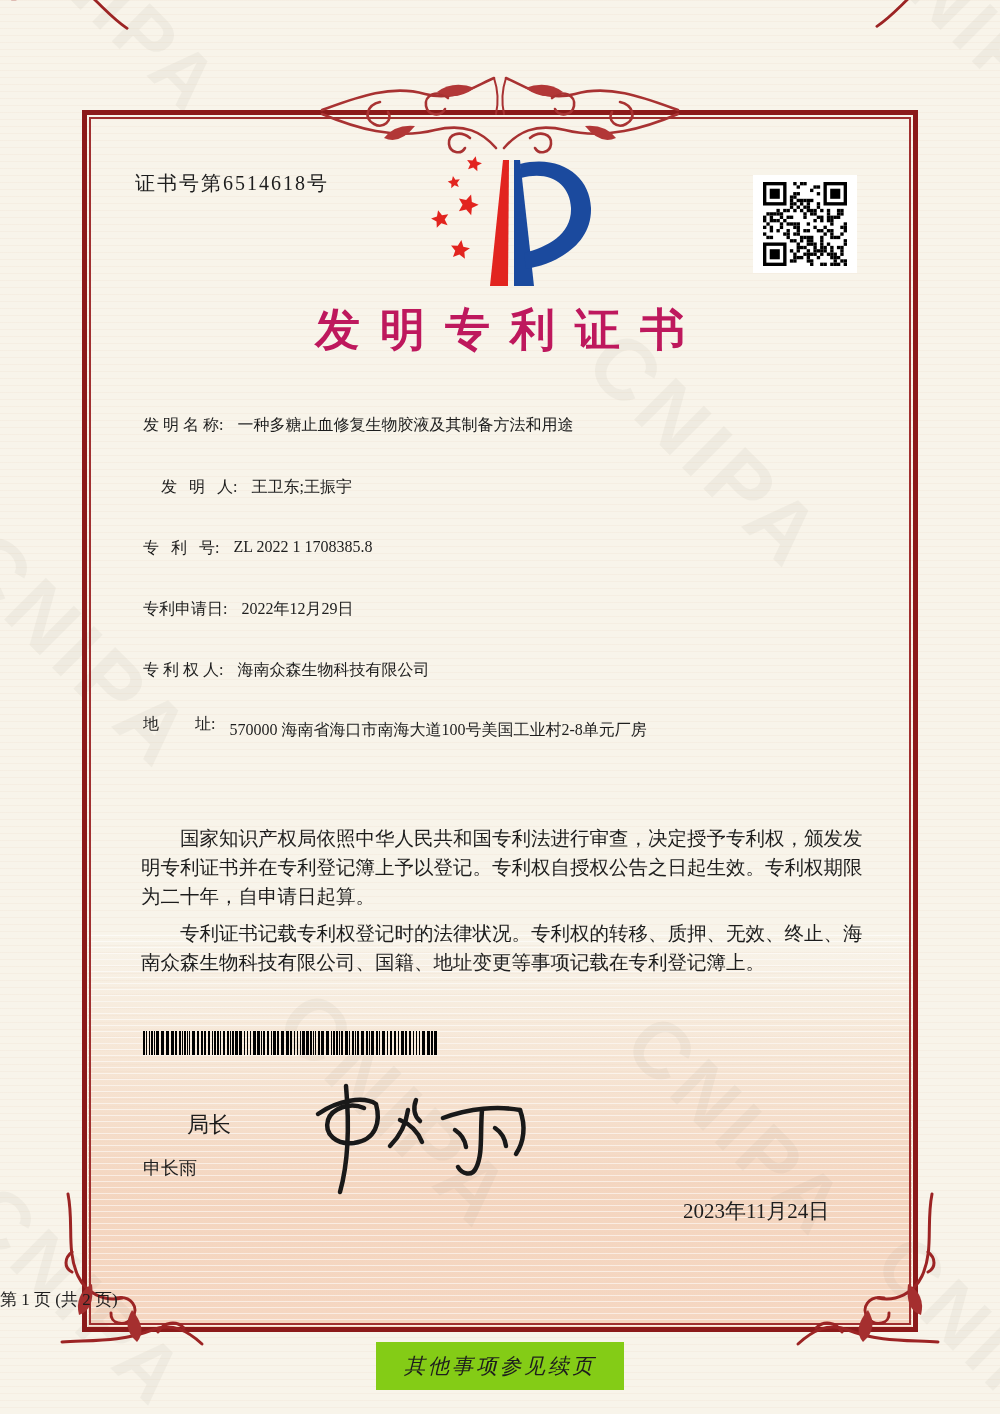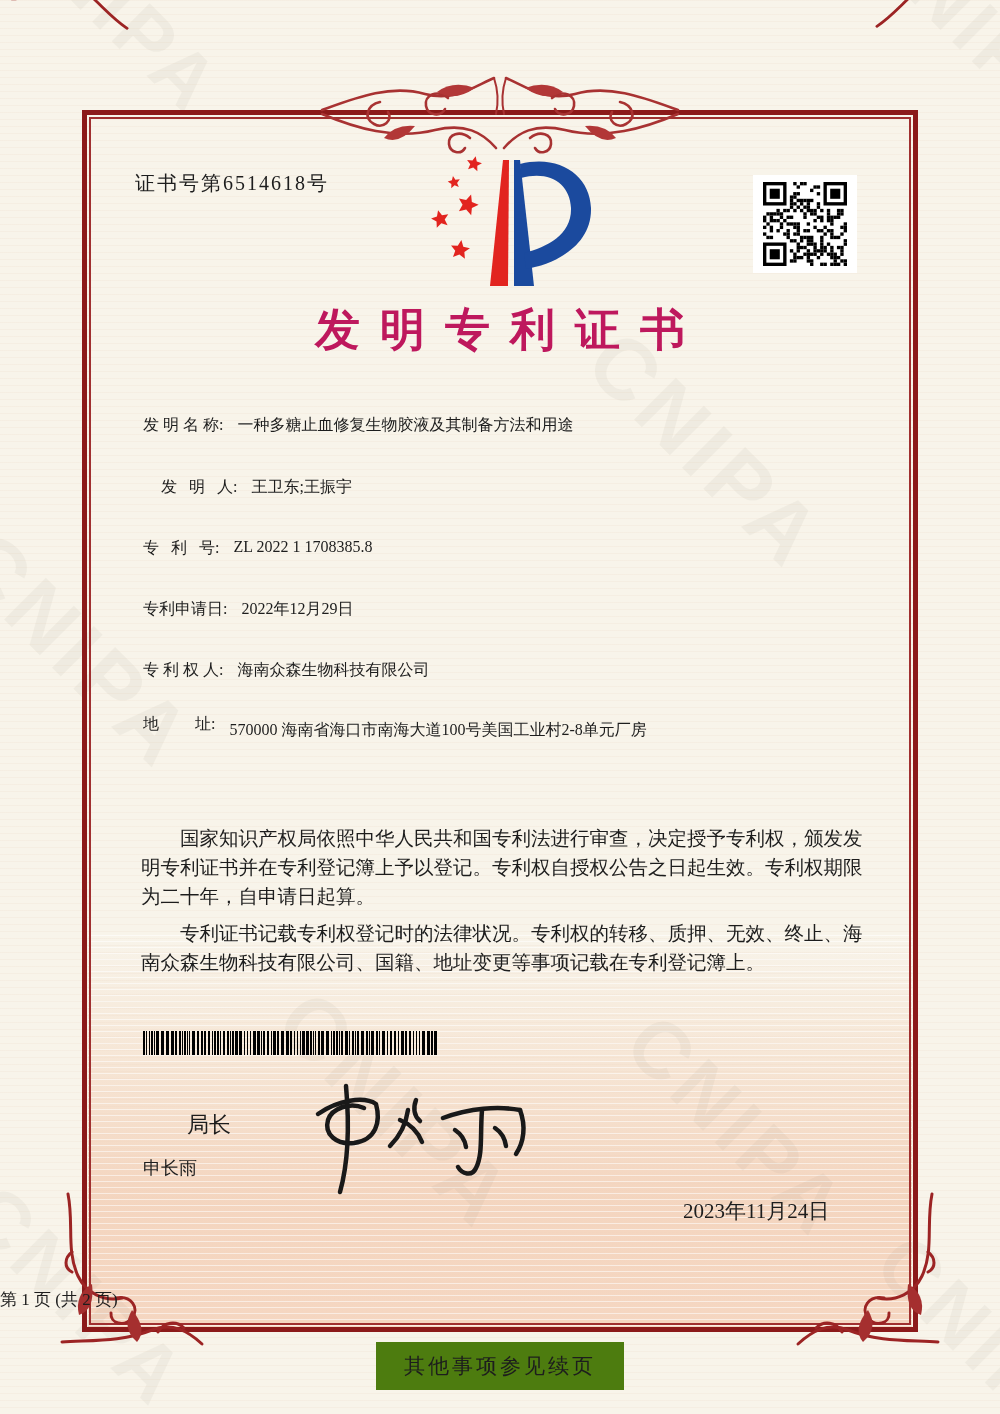--- a/index.html
+++ b/index.html
@@ -59,21 +59,21 @@
     font-size:22px;font-weight:500;margin-left:44px;}
   .sig-name{position:absolute;left:143px;top:1156px;font-family:"Liberation Sans","DejaVu Sans",sans-serif;
     font-size:18px;font-weight:400;}
   .signature{position:absolute;left:280px;top:1080px;}
   .issue-date{position:absolute;left:683px;top:1197px;font-size:21px;}
   .page-no{position:absolute;left:0;right:0;top:1288px;text-align:left;font-size:17px;}
   .footer-note{
     position:absolute;left:0;right:0;top:1342px;text-align:center;z-index:5;
   }
   .footer-note span{
-    display:inline-block;background:#4d7c0f;padding:10px 28px;font-size:21px;letter-spacing:3px;
+    display:inline-block;background:#84cc16;padding:10px 28px;font-size:21px;letter-spacing:3px;font-style:italic;
   }
 </style>
 </head>
 <body>
 
 <div class="page">
 
   <div class="pink-band"></div>
 
   <div class="wm" style="left:-20px;top:-40px;font-size:78px;">CNIPA</div>

